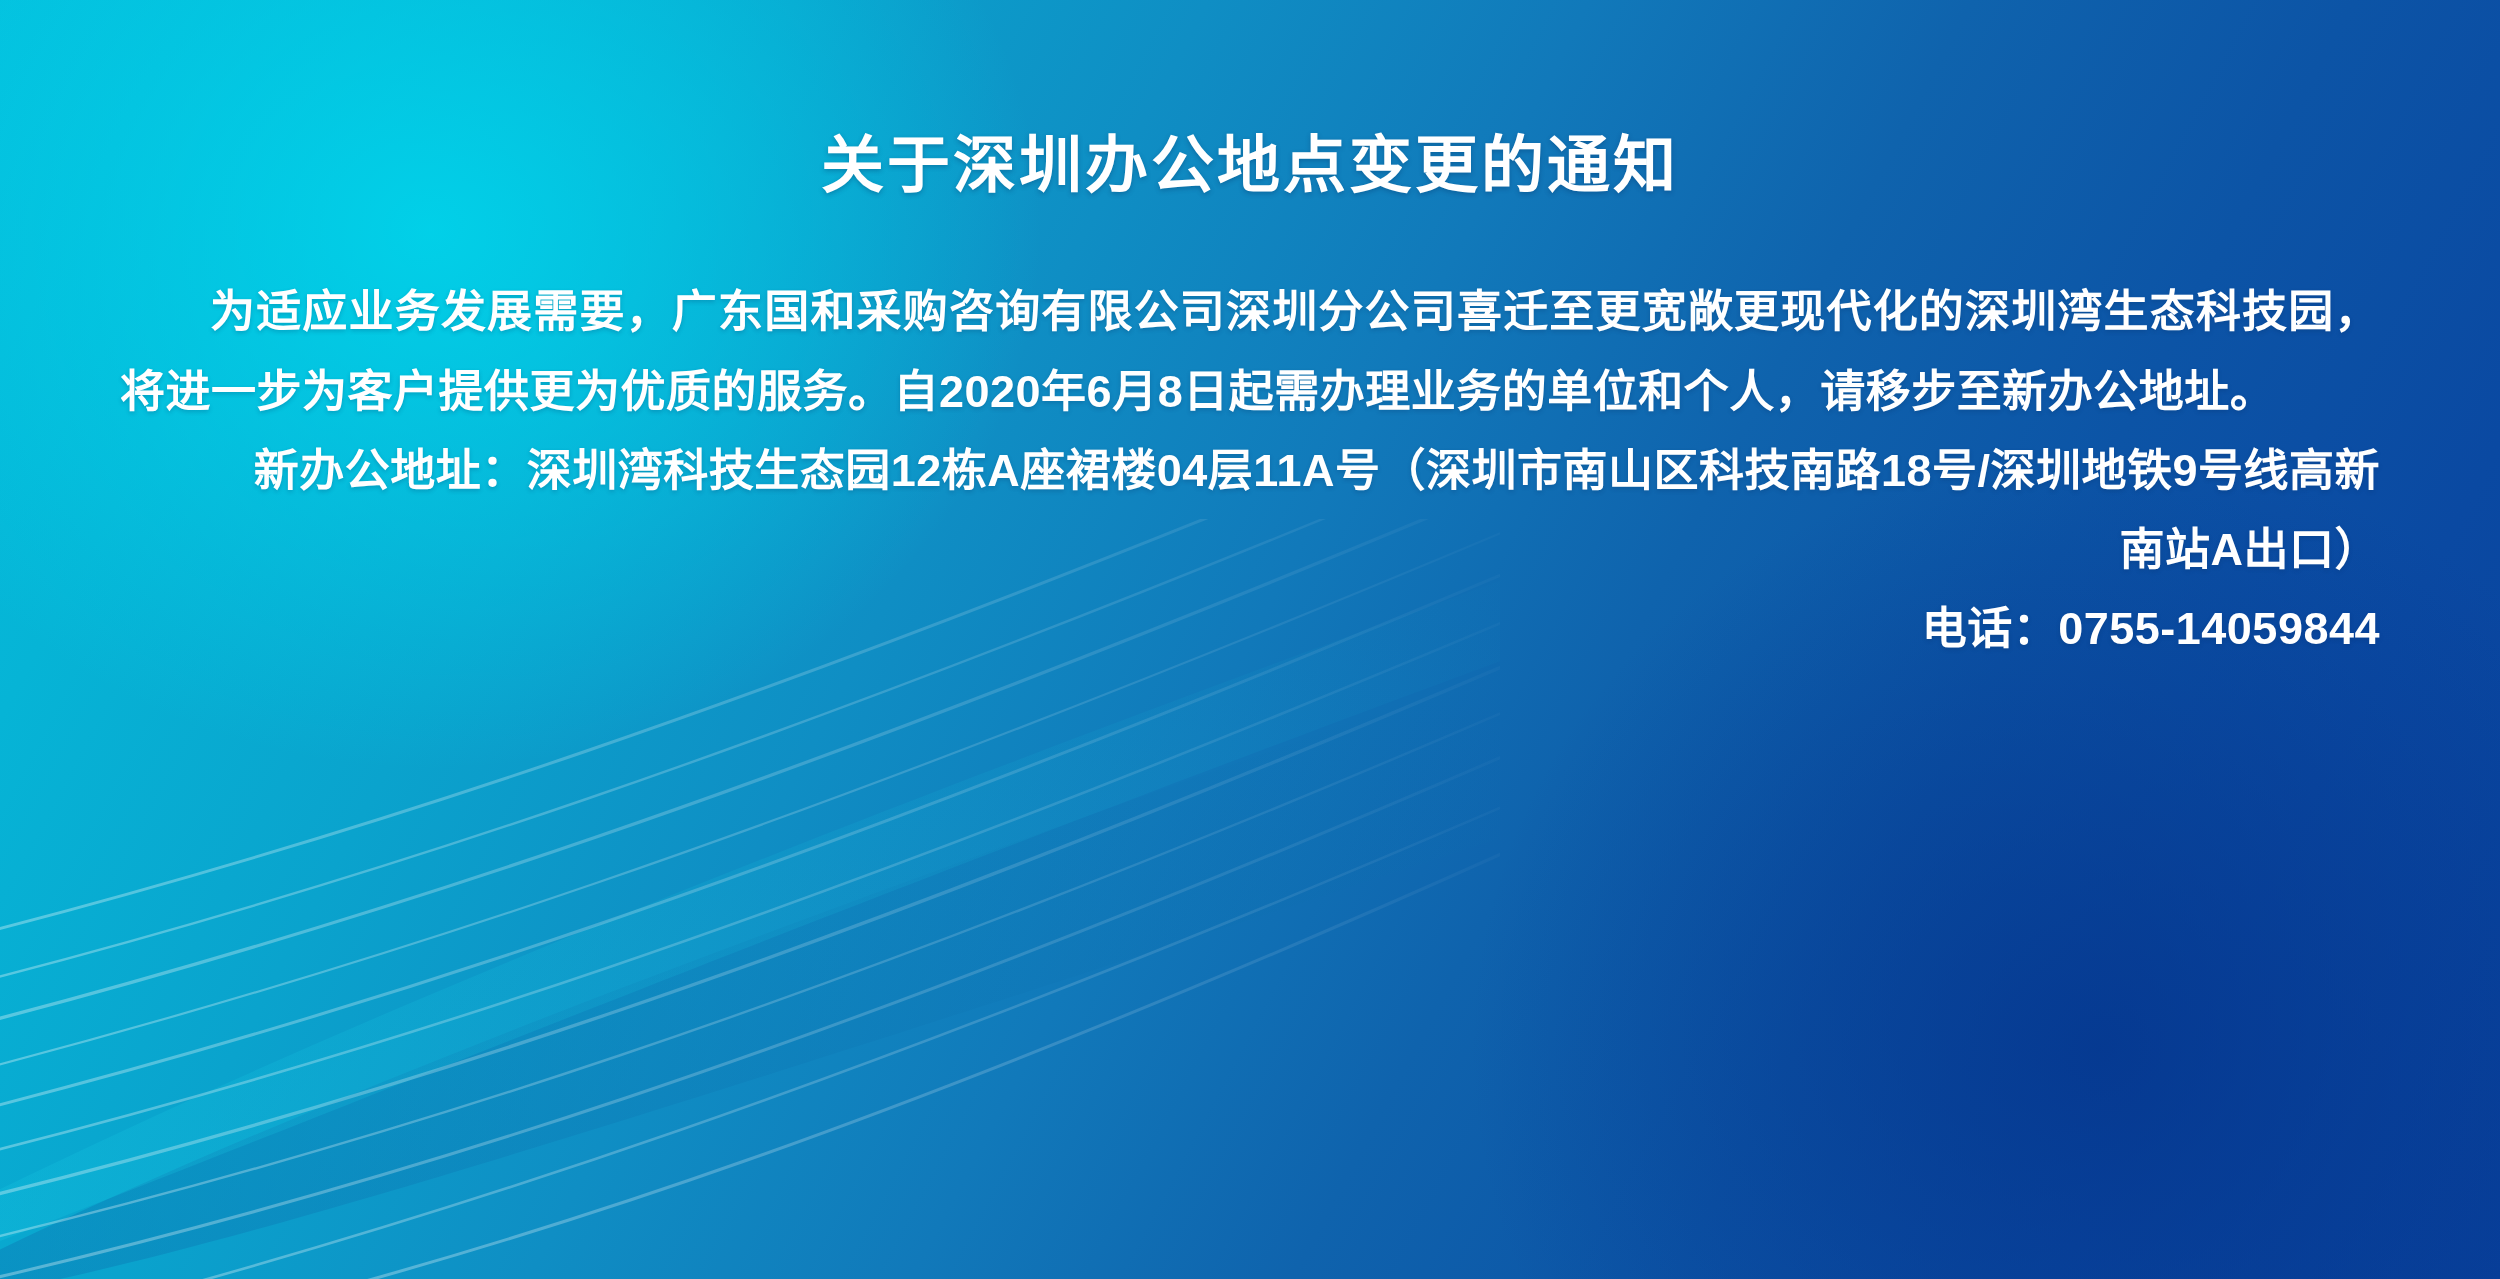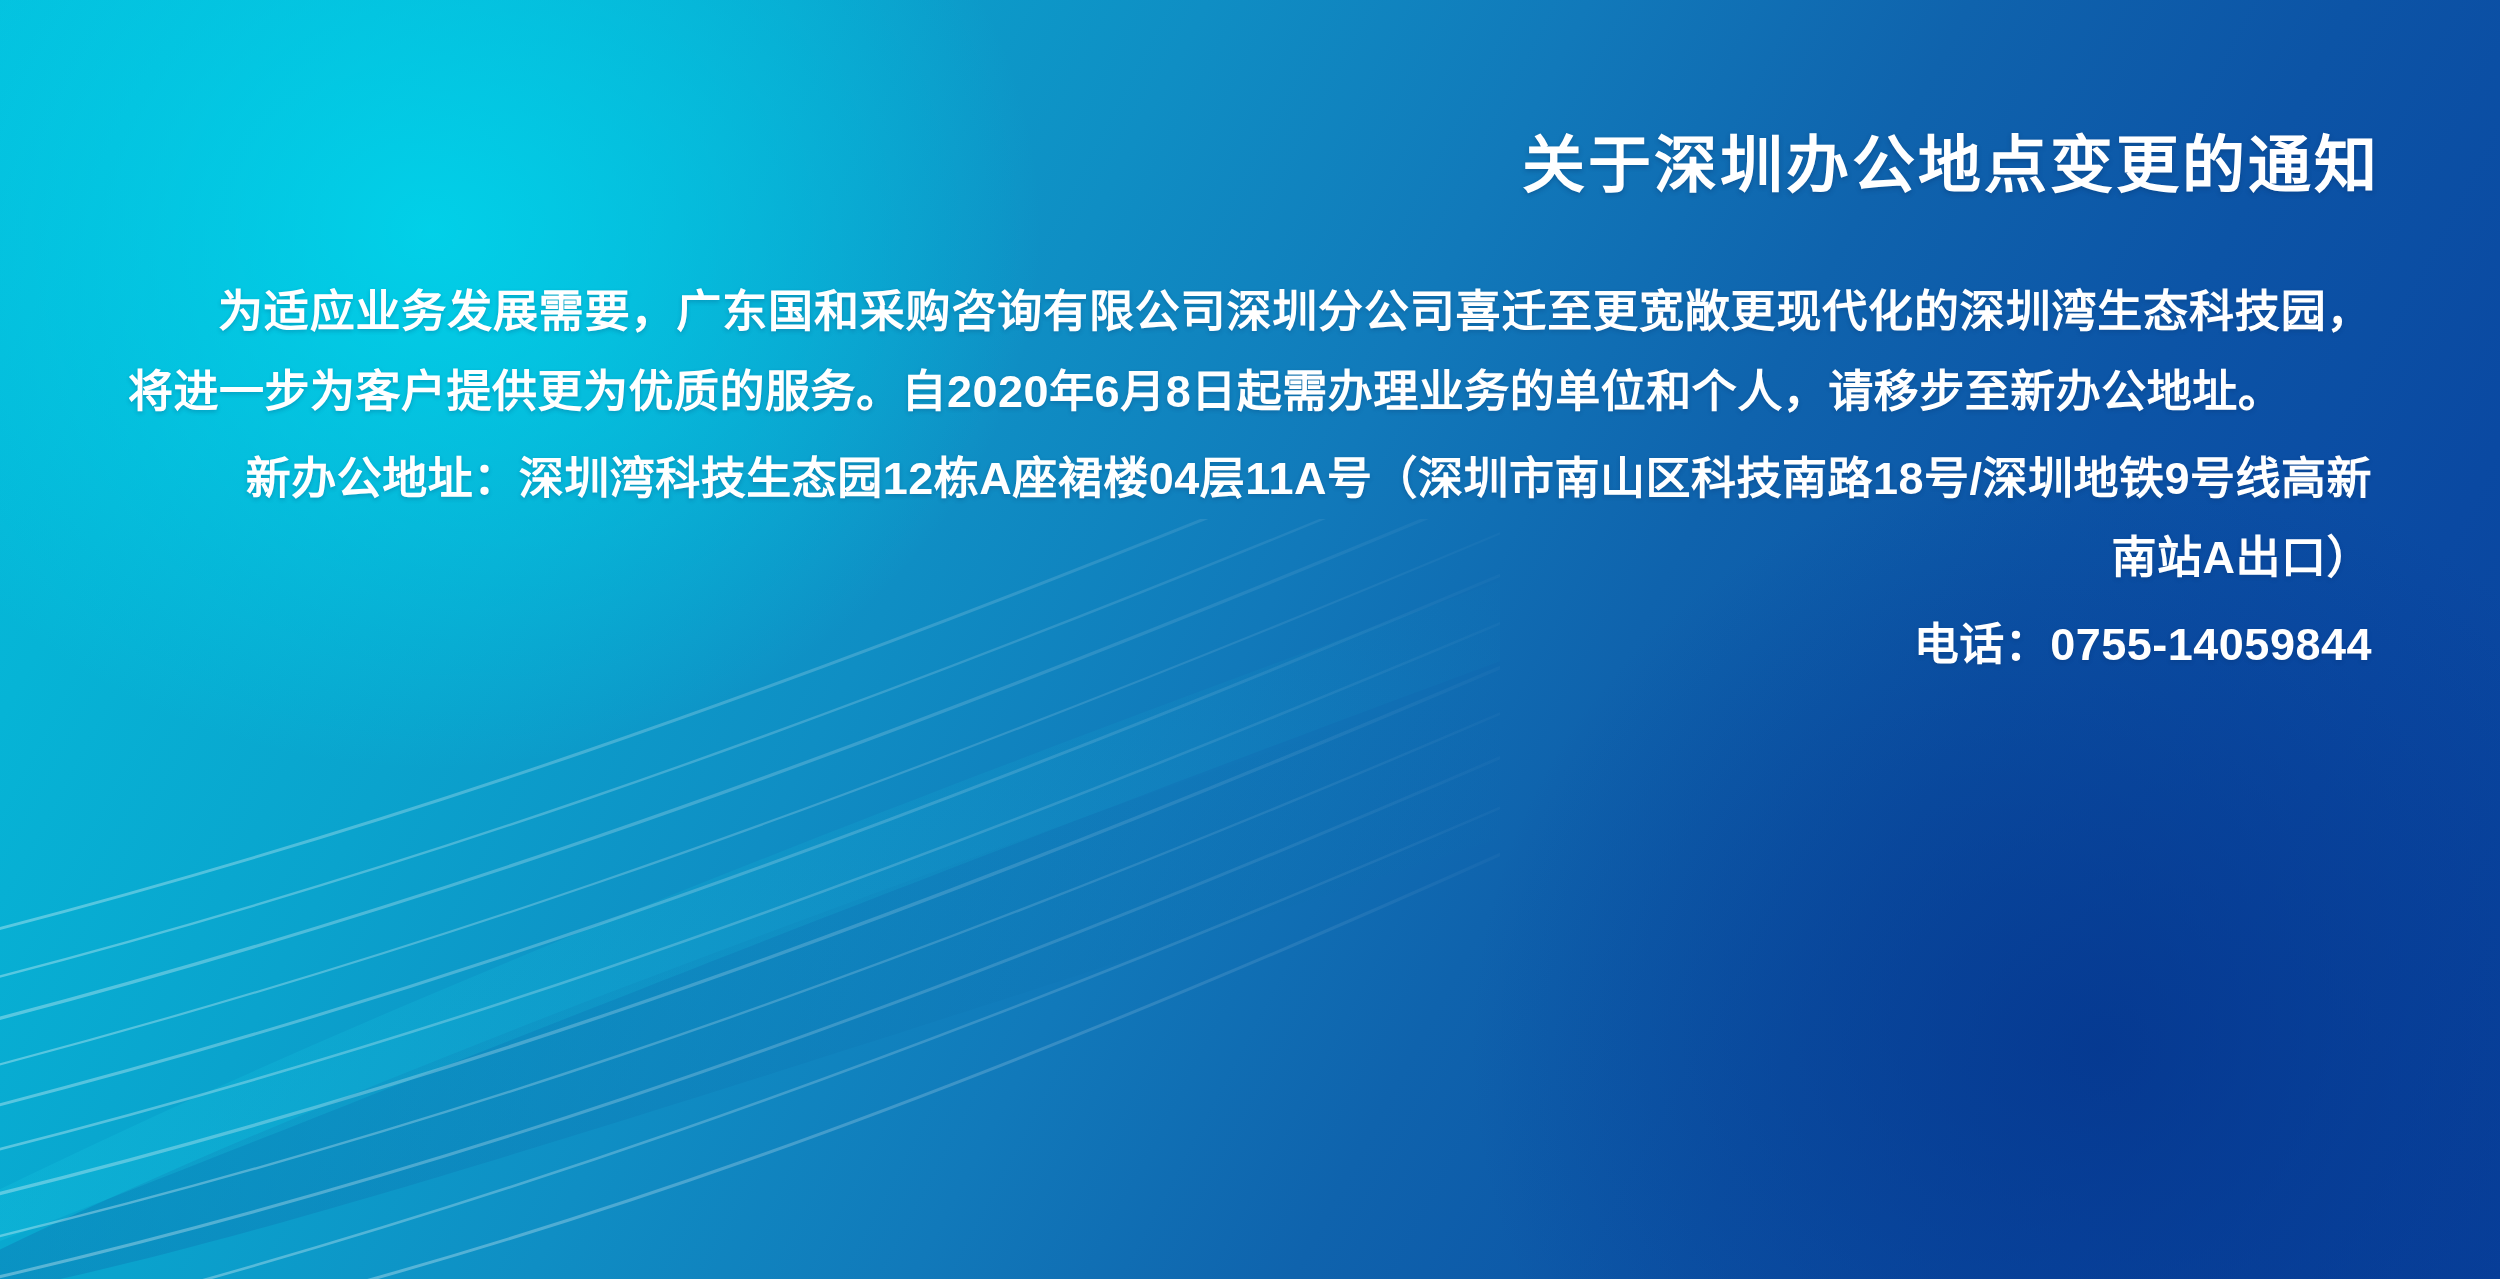--- a/index.html
+++ b/index.html
@@ -72,39 +72,39 @@
     width: 2500px;
     height: 1279px;
     box-sizing: border-box;
     padding: 0 120px;
     color: #ffffff;
   }
 
   .doc-title {
     margin: 0;
     padding-top: 128px;
-    text-align: right;
+    text-align: center;
     font-size: 63px;
     font-weight: bold;
     letter-spacing: 3px;
     line-height: 1.18;
     text-shadow: 0 2px 5px rgba(0, 40, 90, 0.30);
   }
 
   .body-block {
     margin-top: 70px;
     font-size: 45px;
     font-weight: bold;
     line-height: 1.76;
     letter-spacing: 0.5px;
     text-shadow: 0 2px 4px rgba(0, 40, 90, 0.22);
   }
 
   .para {
-    margin: 8px;
+    margin: 0;
     text-indent: 2em;
     text-align: justify;
     text-justify: inter-ideograph;
   }
   .para.addr { text-align: right; }
 
   .sign-block {
     position: absolute;
     right: 152px;
     bottom: 140px;

